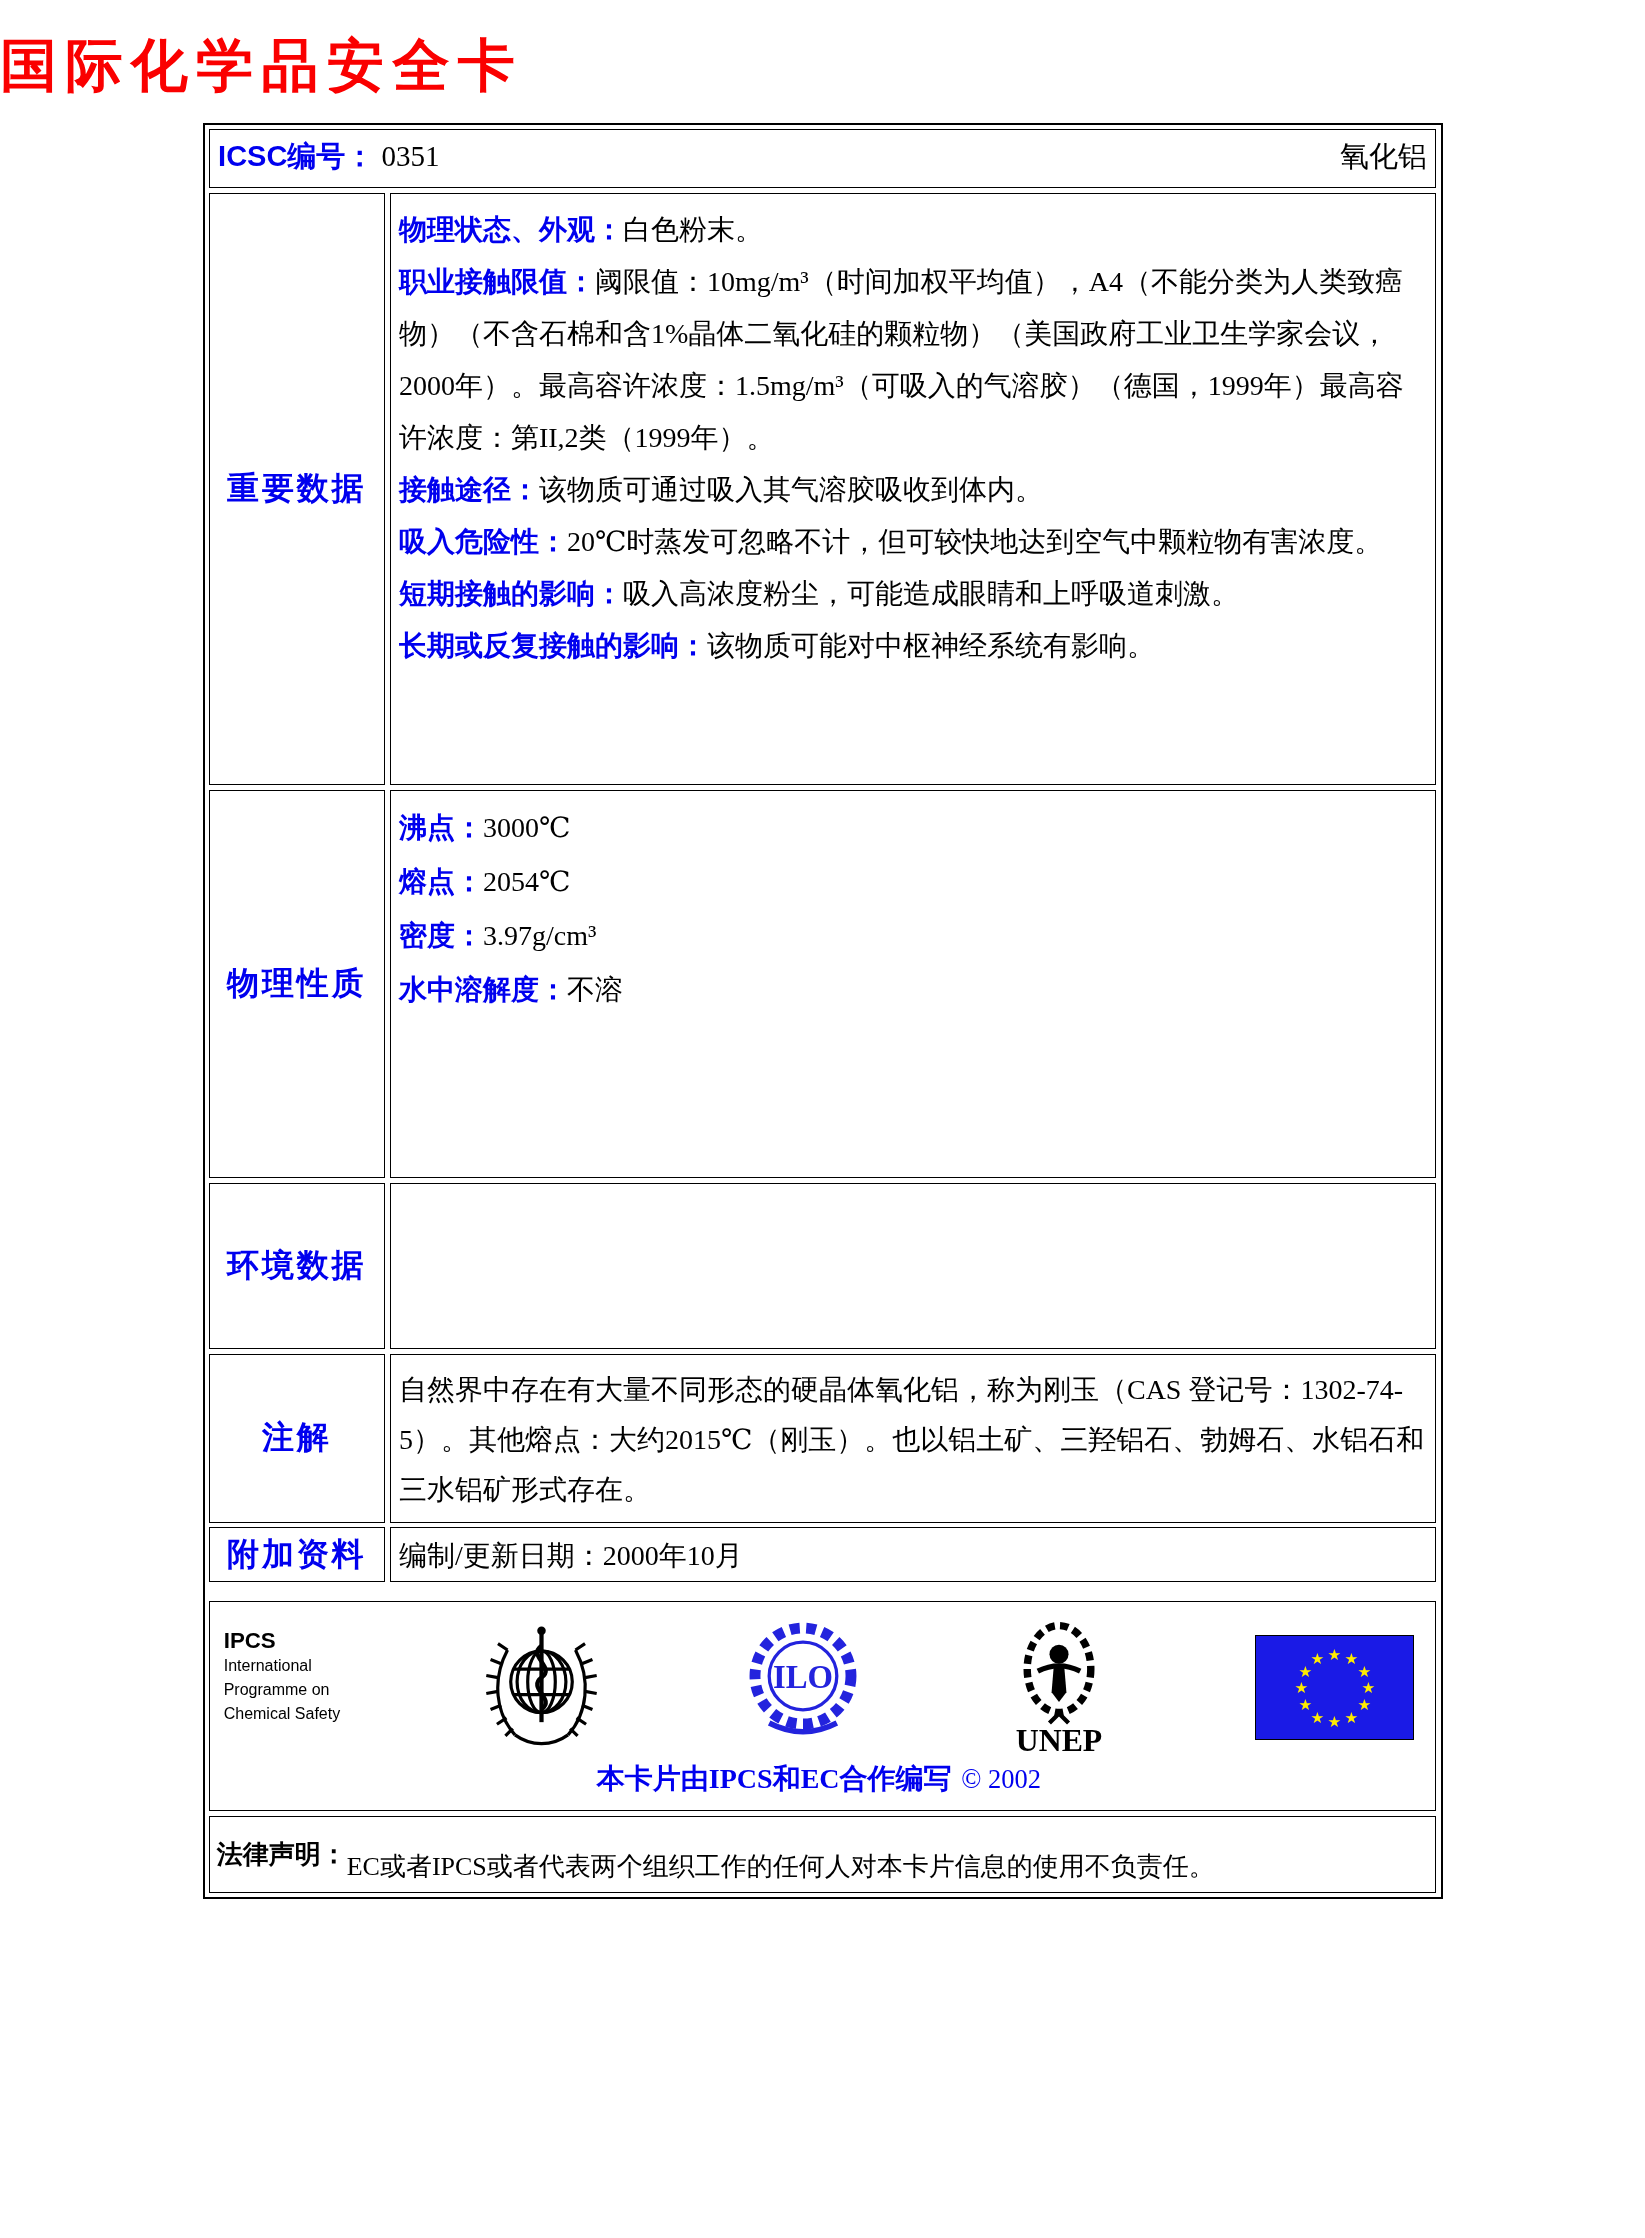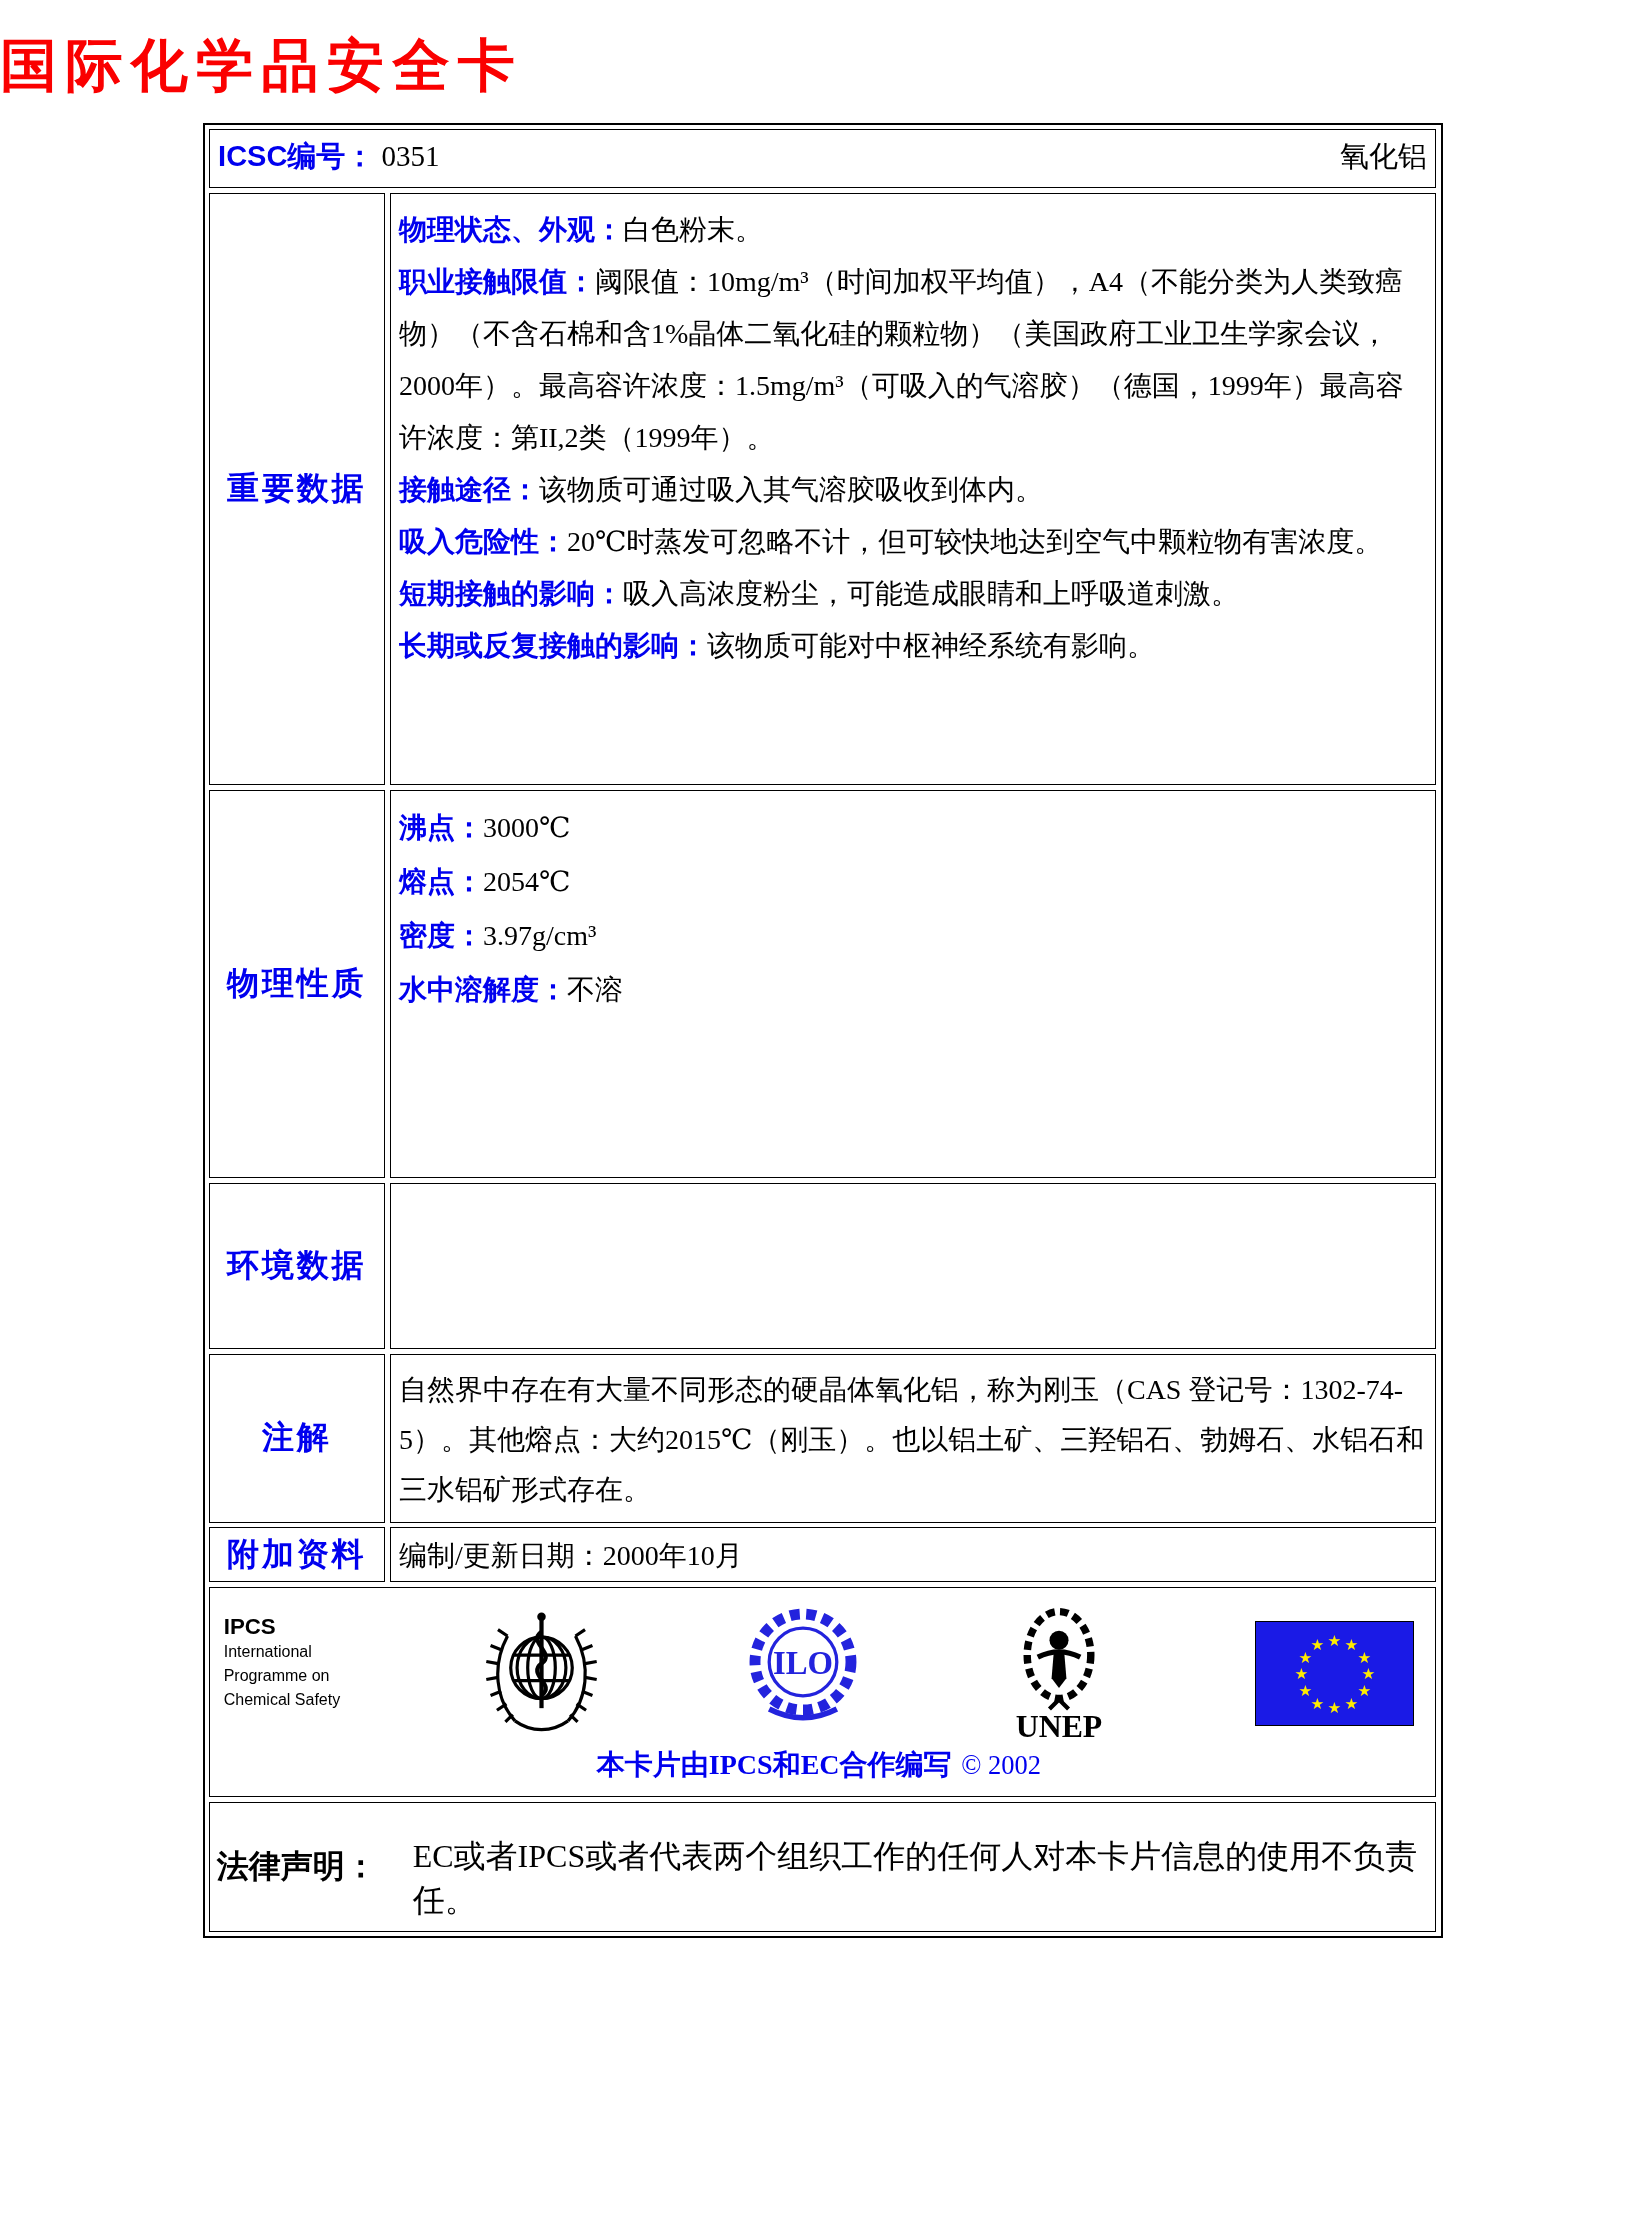--- a/index.html
+++ b/index.html
@@ -52,21 +52,21 @@
   .phys{min-height:388px;}
   .phys p{line-height:54px;}
   .env{min-height:166px;}
   .notes-c{min-height:140px;}
   .notes-c p{line-height:50px;}
   .add-c{min-height:32px;display:flex;align-items:flex-start;}
   .add-c p{line-height:35px;}
   
   .logos{
     min-height:176px;padding:14px 21px 7px 14px;
-    display:flex;flex-direction:column;justify-content:flex-end;
+    display:flex;flex-direction:column;justify-content:flex-end;margin-top:14px;
   }
   .logo-band{display:flex;align-items:flex-start;justify-content:space-between;}
   .ipcs-block{font-family:var(--sans);padding-top:12.6px;}
   .ipcs-acro{font-size:22.3px;font-weight:bold;}
   .ipcs-line{font-size:16px;line-height:24px;}
   .logo{flex:0 0 auto;}
   .eu-flag{
     position:relative;width:159px;height:105px;margin-top:19.5px;
     background:var(--eu-blue);border:1.4px solid #000;
   }
@@ -74,21 +74,21 @@
     position:absolute;color:var(--star);font-size:15.4px;line-height:15.4px;
     transform:translate(-50%,-50%);
   }
   .caption{
     text-align:center;color:var(--blue);font-size:28px;padding:4.2px 0 5.6px 0;
   }
   .caption .cap-main{font-weight:bold;font-family:var(--serif);}
   .caption .cap-copy{font-weight:normal;font-size:26.5px;margin-left:9.8px;font-family:var(--serif);}
   
   .legal{
-    min-height:46px;display:flex;align-items:center;padding:8.4px 7px;font-size:32px;gap:36px;
+    min-height:46px;display:flex;align-items:center;padding:8.4px 7px;font-size:26px;
   }
   .legal .lbl-black{font-weight:bold;font-family:var(--sans);color:#000;white-space:nowrap;}
   .legal .val{font-family:var(--serif);}
   svg text{font-family:var(--serif);}
 </style>
 </head>
 <body>
 
 <div class="page-title">国际化学品安全卡</div>
 

